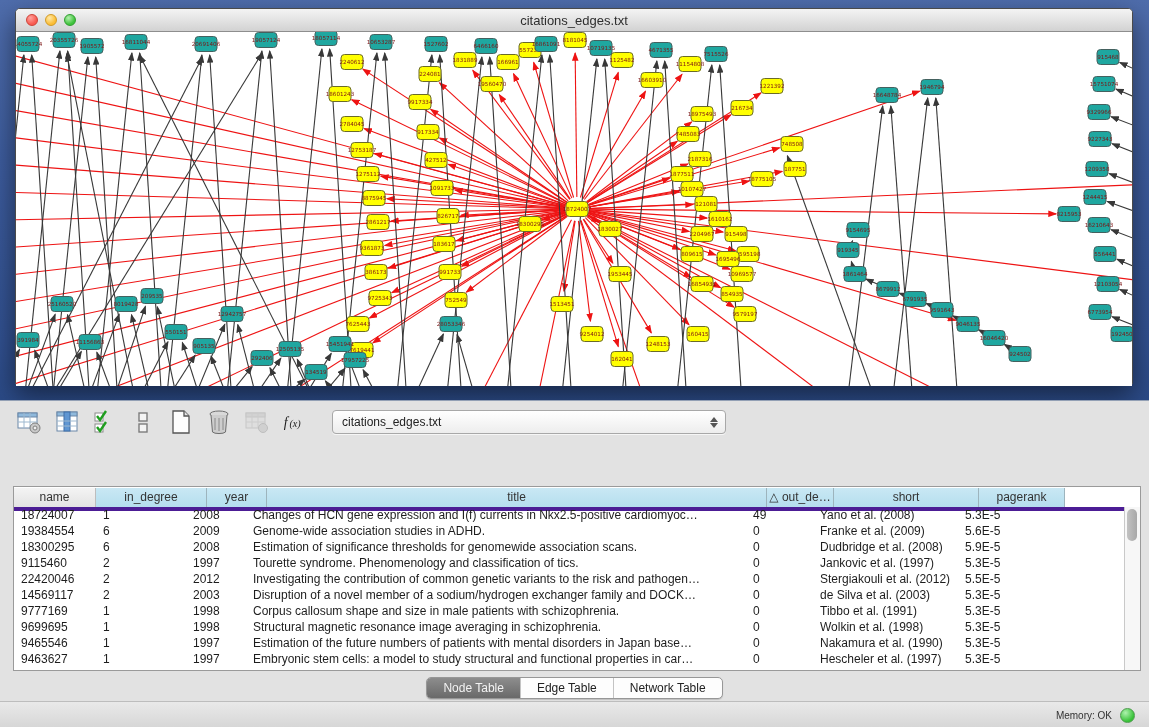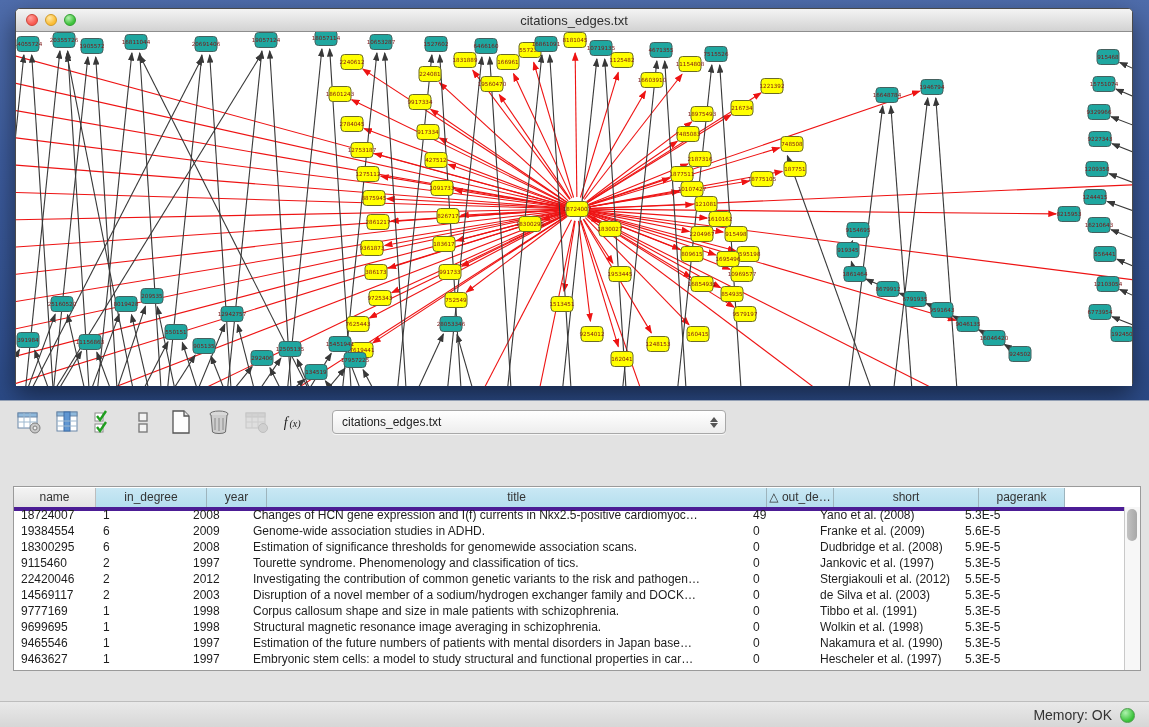--- a/index.html
+++ b/index.html
@@ -68,21 +68,21 @@
   .seg{display:inline-flex;border:1px solid #979797;border-radius:5px;overflow:hidden;
     background:#fdfdfd;box-shadow:0 1px 1px rgba(0,0,0,.15);}
   .seg button{font-family:"Liberation Sans",sans-serif;font-size:12px;padding:3px 16px;
     border:none;background:transparent;color:#222;border-left:1px solid #c3c3c3;}
   .seg button:first-child{border-left:none;}
   .seg button.active{background:linear-gradient(180deg,#8d8d8d,#696969);color:#f3f3f3;}
   
   .statusbar{position:absolute;left:0;bottom:0;width:100%;height:26px;
     background:linear-gradient(180deg,#e9e9e9,#d6d6d6);border-top:1px solid #bdbdbd;
     display:flex;align-items:center;justify-content:flex-end;}
-  .mem-label{font-size:14px;color:#333;margin-right:8px;}
+  .mem-label{font-size:10px;color:#333;margin-right:8px;}
   .mem-dot{width:13px;height:13px;border-radius:50%;margin-right:14px;
     background:radial-gradient(circle at 35% 30%,#aef2ae,#36c136 70%);border:1px solid #4c9b4c;}
 </style>
 </head>
 <body>
 
 <div class="screen">
 
   <div class="desktop">
 
@@ -670,19 +670,26 @@
             <div class="td" style="width: 67px;">0</div>
             <div class="td" style="width: 145px;">Hescheler et al. (1997)</div>
             <div class="td" style="width: 86px;">5.3E-5</div>
           </div>
         </div>
       <div class="vscroll">
         <div class="vthumb"></div>
       </div>
     </div>
 
+    <div class="tabs-row">
+      <div class="seg" id="tabs-seg">
+          <button class="active">Node Table</button>
+          <button class="">Edge Table</button>
+          <button class="">Network Table</button>
+        </div>
+    </div>
 
     <div class="statusbar">
       <span class="mem-label">Memory: OK</span>
       <span class="mem-dot"></span>
     </div>
   </div>
 </div>
 
 </body></html>

